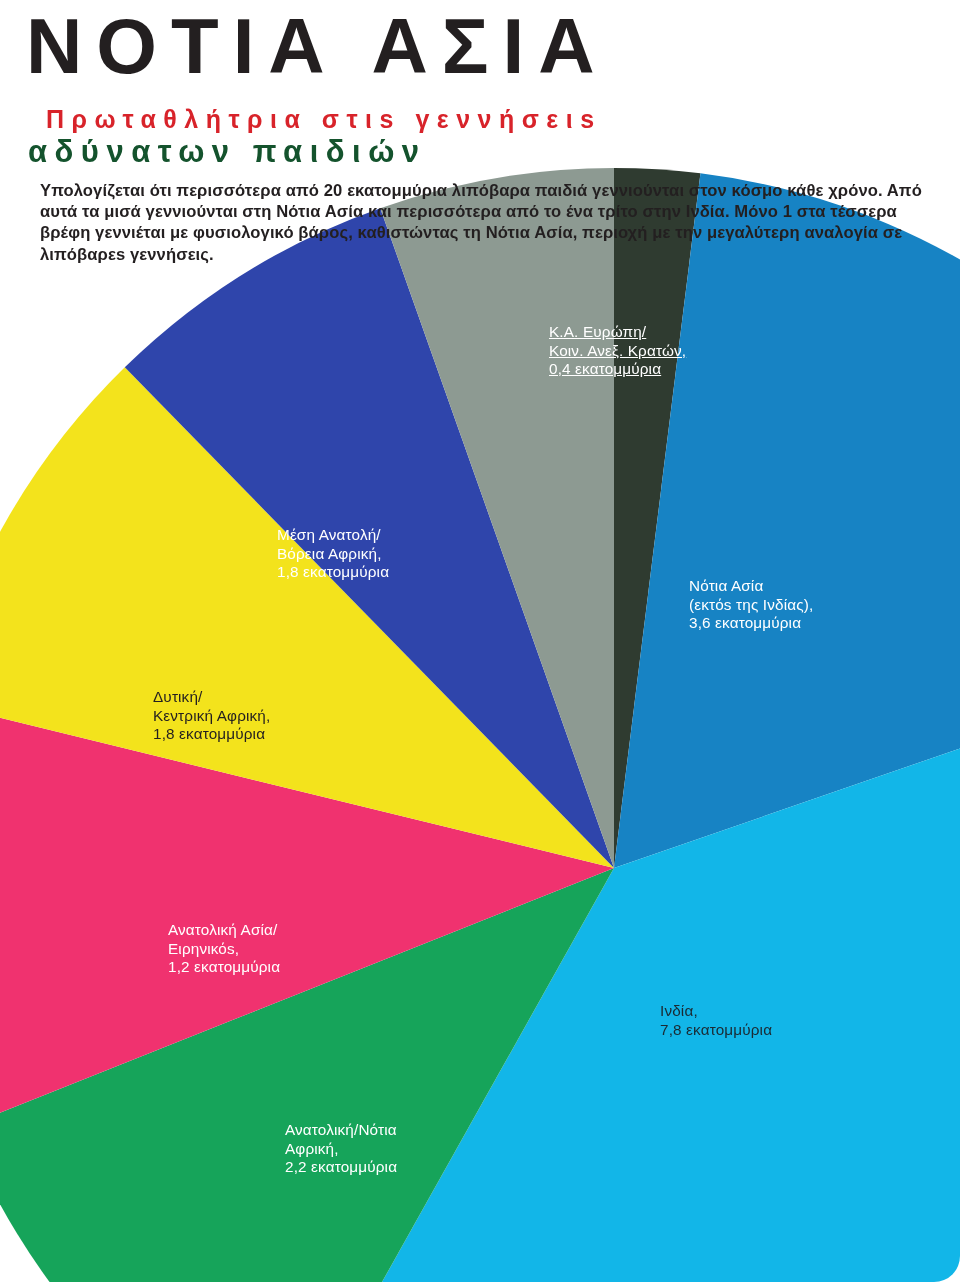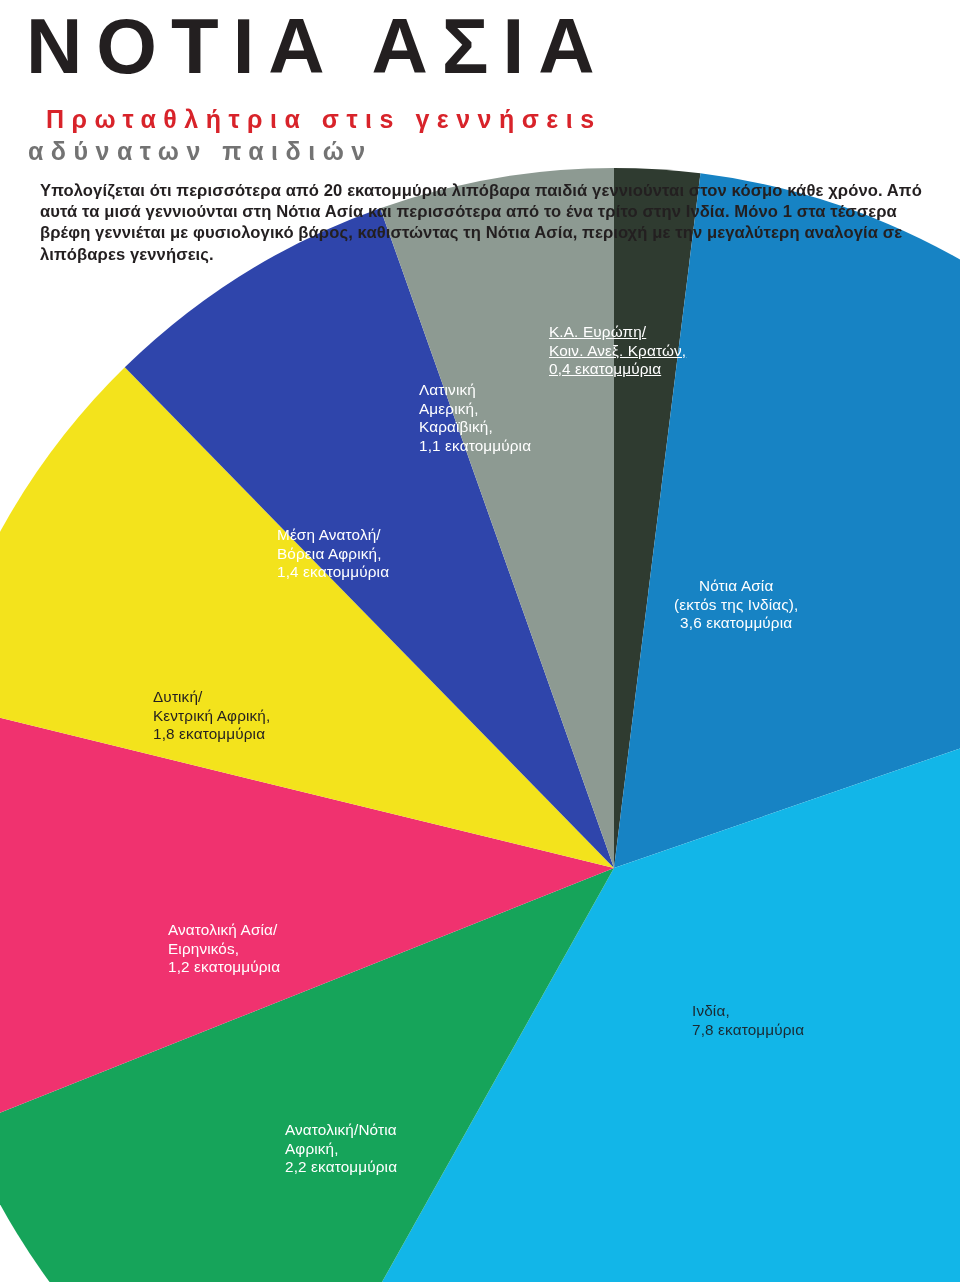--- a/index.html
+++ b/index.html
@@ -3,38 +3,38 @@
 <meta charset="utf-8">
 <title>Νότια Ασία — Πρωταθλήτρια στις γεννήσεις αδύνατων παιδιών</title>
 <style>
   html,body{margin:0;padding:0;}
   body{
     width:960px;height:1282px;position:relative;overflow:hidden;
     background:#ffffff;
     font-family:"Liberation Sans","DejaVu Sans",sans-serif;
     -webkit-font-smoothing:antialiased;
   }
-  #page{position:absolute;inset:0;overflow:hidden;}
+  #page{position:absolute;inset:0;overflow:hidden;border-radius:26px;}
 
   
   .header{position:absolute;left:0;top:0;width:960px;z-index:5;}
   .title{
     position:absolute;left:26px;top:4px;
     font-size:78px;line-height:84px;font-weight:700;
     color:#231f20;letter-spacing:14px;white-space:nowrap;
   }
   .subtitle{
     position:absolute;left:28px;top:104px;
     font-size:25px;line-height:31px;font-weight:700;
     color:#d8232a;letter-spacing:7.5px;white-space:nowrap;margin-left:18px;
   }
   .subtitle2{
     position:absolute;left:28px;top:136px;
-    font-size:25px;line-height:31px;font-weight:700;
-    color:#737373;letter-spacing:7.5px;white-space:nowrap;
+    font-size:31px;line-height:31px;font-weight:700;
+    color:#14532d;letter-spacing:7.5px;white-space:nowrap;
   }
   .lede{
     position:absolute;left:28px;top:180px;width:886px;
     font-size:16.6px;line-height:21.2px;font-weight:700;
     color:#231f20;letter-spacing:0.1px;margin-left:12px;
   }
   .lede p{margin:0;}
 
   
   .pie-wrap{position:absolute;left:0;top:0;width:960px;height:1282px;z-index:1;}
@@ -46,24 +46,24 @@
     font-size:15.3px;line-height:18.6px;font-weight:400;
     letter-spacing:0.15px;white-space:pre;
   }
   .lbl.light{color:#ffffff;}
   .lbl.dark{color:#1b2a33;}
   .lbl.darker{color:#231f20;}
 
   .l-cee   {left:549px;top:323px;}
   .l-latam {left:419px;top:381px;}
   .l-mena  {left:277px;top:526px;}
-  .l-sasia {left:674px;top:577px;text-align:center;}
+  .l-sasia {left:689px;top:577px;}
   .l-wca   {left:153px;top:688px;}
   .l-eap   {left:168px;top:921px;}
-  .l-india {left:660px;top:1002px;margin-left:32px;}
+  .l-india {left:660px;top:1002px;}
   .l-esa   {left:285px;top:1121px;}
 </style>
 </head>
 <body>
 
 <div id="page">
 
   <div class="pie-wrap">
     <svg width="960" height="1282" viewBox="0 0 960 1282" aria-hidden="true">
       <g id="pie-slices">
@@ -84,27 +84,23 @@
     <div class="subtitle">Πρωταθλήτρια στιs γεννήσειs</div>
     <div class="subtitle2">αδύνατων παιδιών</div>
     <div class="lede">
       <p>Υπολογίζεται ότι περισσότερα από 20 εκατομμύρια λιπόβαρα παιδιά γεννιούνται στον κόσμο κάθε χρόνο. Από αυτά τα μισά γεννιούνται στη Νότια Ασία και περισσότερα από το ένα τρίτο στην Ινδία. Μόνο 1 στα τέσσερα βρέφη γεννιέται με φυσιολογικό βάρος, καθιστώντας τη Νότια Ασία, περιοχή με την μεγαλύτερη αναλογία σε λιπόβαρεs γεννήσεις.</p>
     </div>
   </div>
 
   <div class="lbl light l-cee" style="color: rgb(255, 255, 255); text-decoration: underline;">Κ.Α. Ευρώπη/
 Κοιν. Ανεξ. Κρατών,
 0,4 εκατομμύρια</div>
-  <div class="lbl light l-latam" style="color: rgb(255, 255, 255);">Λατινική
-Αμερική,
-Καραϊβική,
-1,1 εκατομμύρια</div>
   <div class="lbl light l-mena" style="color: rgb(255, 255, 255);">Μέση Ανατολή/
 Βόρεια Αφρική,
-1,4 εκατομμύρια</div>
+1,8 εκατομμύρια</div>
   <div class="lbl light l-sasia" style="color: rgb(255, 255, 255);">Νότια Ασία
 (εκτόs της Ινδίας),
 3,6 εκατομμύρια</div>
   <div class="lbl darker l-wca" style="color: rgb(35, 31, 32);">Δυτική/
 Κεντρική Αφρική,
 1,8 εκατομμύρια</div>
   <div class="lbl light l-eap" style="color: rgb(255, 255, 255);">Ανατολική Ασία/
 Ειρηνικόs,
 1,2 εκατομμύρια</div>
   <div class="lbl dark l-india" style="color: rgb(27, 42, 51);">Ινδία,

